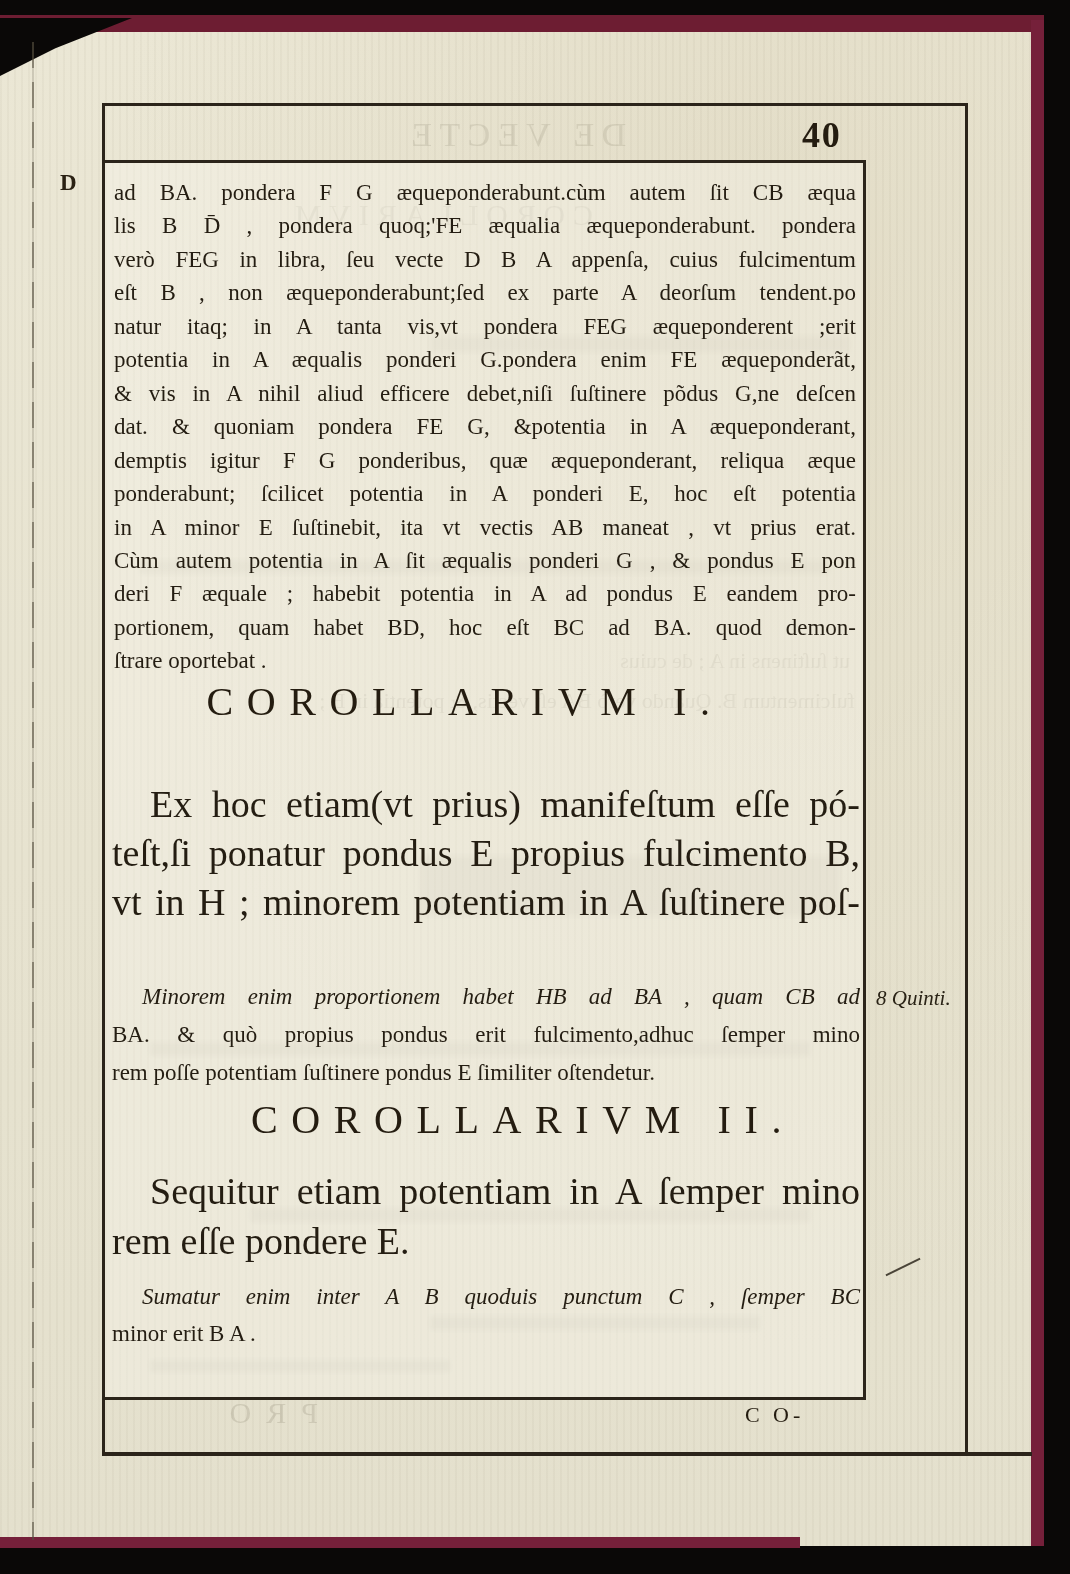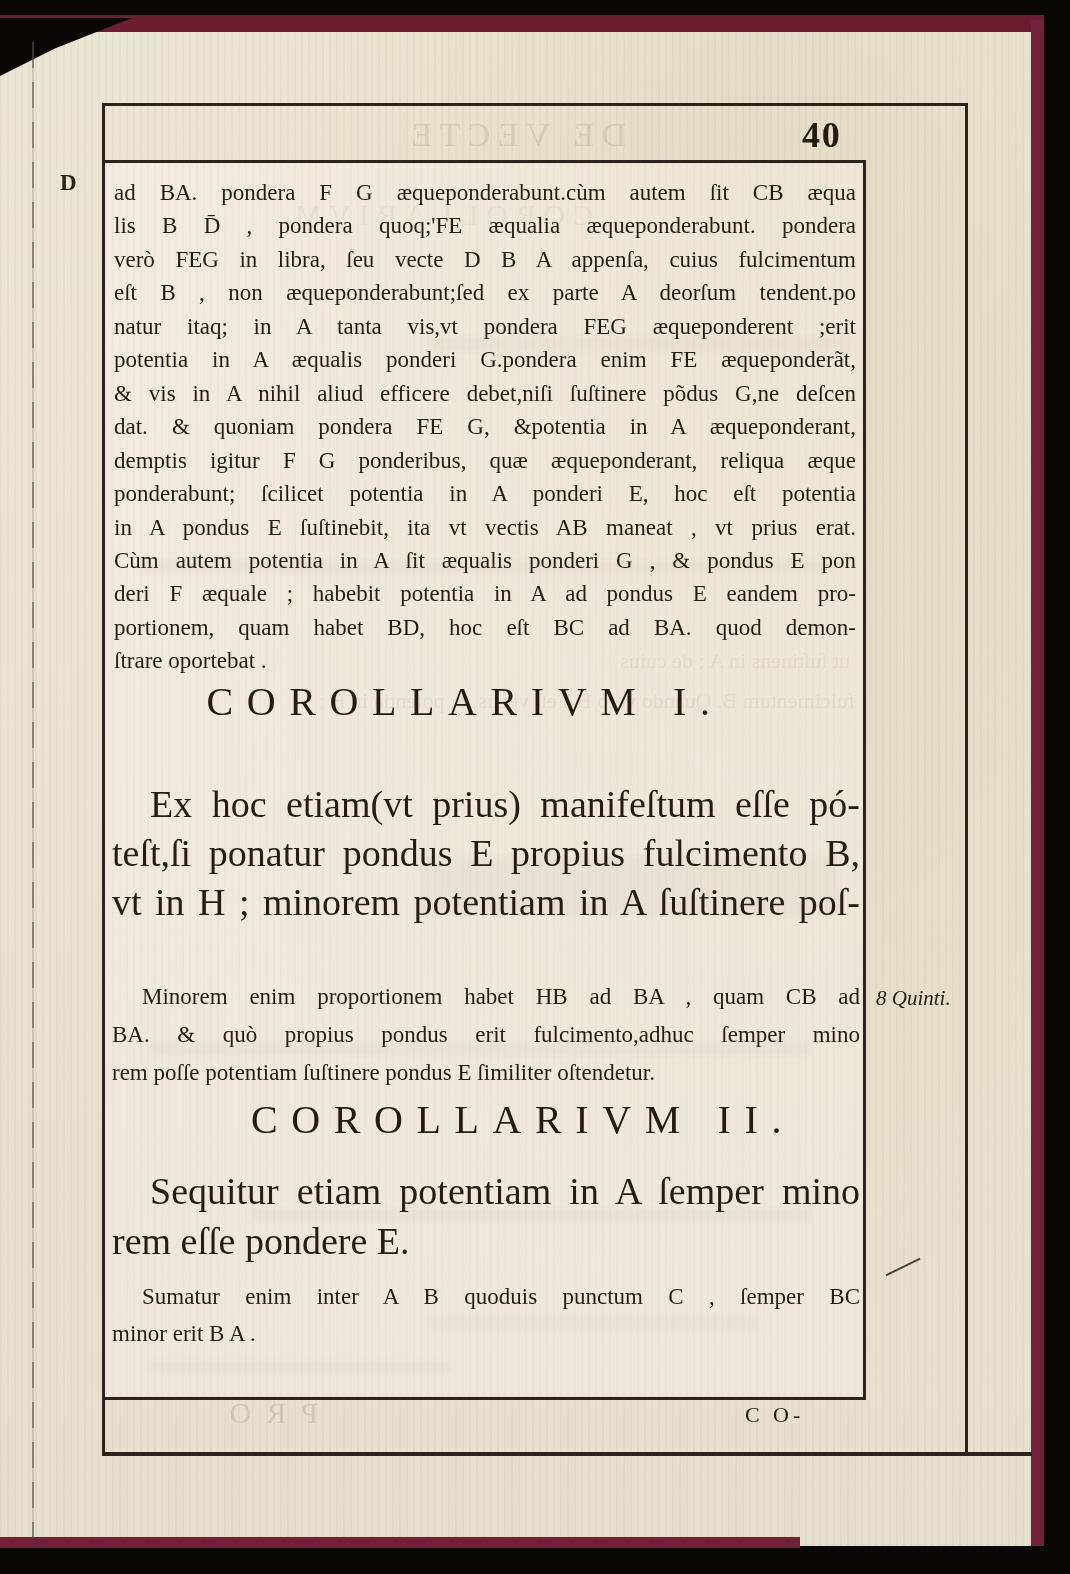--- a/index.html
+++ b/index.html
@@ -44,21 +44,21 @@
   .line.end{text-align-last:left;}
   .cor-heading{text-align:center;font-size:40px;letter-spacing:.34em;color:#241c10;}
   .h1{left:102px;top:678px;width:726px;}
   .h2{left:160px;top:1096px;width:726px;}
   .big{font-size:38px;}
   .c1{left:112px;top:780px;width:748px;line-height:49px;}
   .c2{left:112px;top:1166px;width:748px;line-height:50px;}
   .p2{left:112px;top:978px;width:748px;font-size:23px;line-height:38px;}
   .p3{left:112px;top:1278px;width:748px;font-size:23px;line-height:37px;}
   .indent38{padding-left:38px;}
-  .indent30{padding-left:30px;}
+  .indent30{padding-left:30px;font-style:italic;}
   .side-note{left:876px;top:986px;font-style:italic;font-size:21px;color:#2a2316;}
   .catchword{left:745px;top:1402px;font-size:22px;letter-spacing:.18em;color:#241c10;}
   .pen-slash{left:884px;top:1266px;width:38px;height:2px;background:#4a4438;transform:rotate(-26deg);}
 
   
   .ghost{position:absolute;transform:scaleX(-1);color:#5f5943;pointer-events:none;}
   .g-header{left:300px;top:116px;width:430px;font-size:34px;letter-spacing:.22em;opacity:.13;text-align:center;}
   .g-corol{left:150px;top:198px;width:580px;font-size:30px;letter-spacing:.26em;opacity:.10;text-align:center;}
   .g-line1{left:430px;top:648px;width:420px;font-size:22px;opacity:.13;}
   .g-line2{left:115px;top:688px;width:740px;font-size:22px;opacity:.13;}
@@ -113,21 +113,21 @@
     <div class="line">ad BA. pondera F G æqueponderabunt.cùm autem ſit CB æqua</div>
     <div class="line">lis B D̄ , pondera quoq;'FE æqualia æqueponderabunt. pondera</div>
     <div class="line">verò FEG in libra, ſeu vecte D B A appenſa, cuius fulcimentum</div>
     <div class="line">eſt B , non æqueponderabunt;ſed ex parte A deorſum tendent.po</div>
     <div class="line">natur itaq; in A tanta vis,vt pondera FEG æqueponderent ;erit</div>
     <div class="line">potentia in A æqualis ponderi G.pondera enim FE æqueponderãt,</div>
     <div class="line">&amp; vis in A nihil aliud efficere debet,niſi ſuſtinere põdus G,ne deſcen</div>
     <div class="line">dat. &amp; quoniam pondera FE G, &amp;potentia in A æqueponderant,</div>
     <div class="line">demptis igitur F G ponderibus, quæ æqueponderant, reliqua æque</div>
     <div class="line">ponderabunt; ſcilicet potentia in A ponderi E, hoc eſt potentia</div>
-    <div class="line">in A pondus E ſuſtinebit, ita vt vectis AB maneat , vt prius erat.</div>
+    <div class="line">in A minor E ſuſtinebit, ita vt vectis AB maneat , vt prius erat.</div>
     <div class="line">Cùm autem potentia in A ſit æqualis ponderi G , &amp; pondus E pon</div>
     <div class="line">deri F æquale ; habebit potentia in A ad pondus E eandem pro-</div>
     <div class="line">portionem, quam habet BD, hoc eſt BC ad BA. quod demon-</div>
     <div class="line end">ſtrare oportebat .</div>
   </div>
 
   <div class="abs cor-heading h1">COROLLARIVM I.</div>
   <div class="abs para big c1">
     <div class="line indent38">Ex hoc etiam(vt prius) manifeſtum eſſe pó-</div>
     <div class="line">teſt,ſi ponatur pondus E propius fulcimento B,</div>

